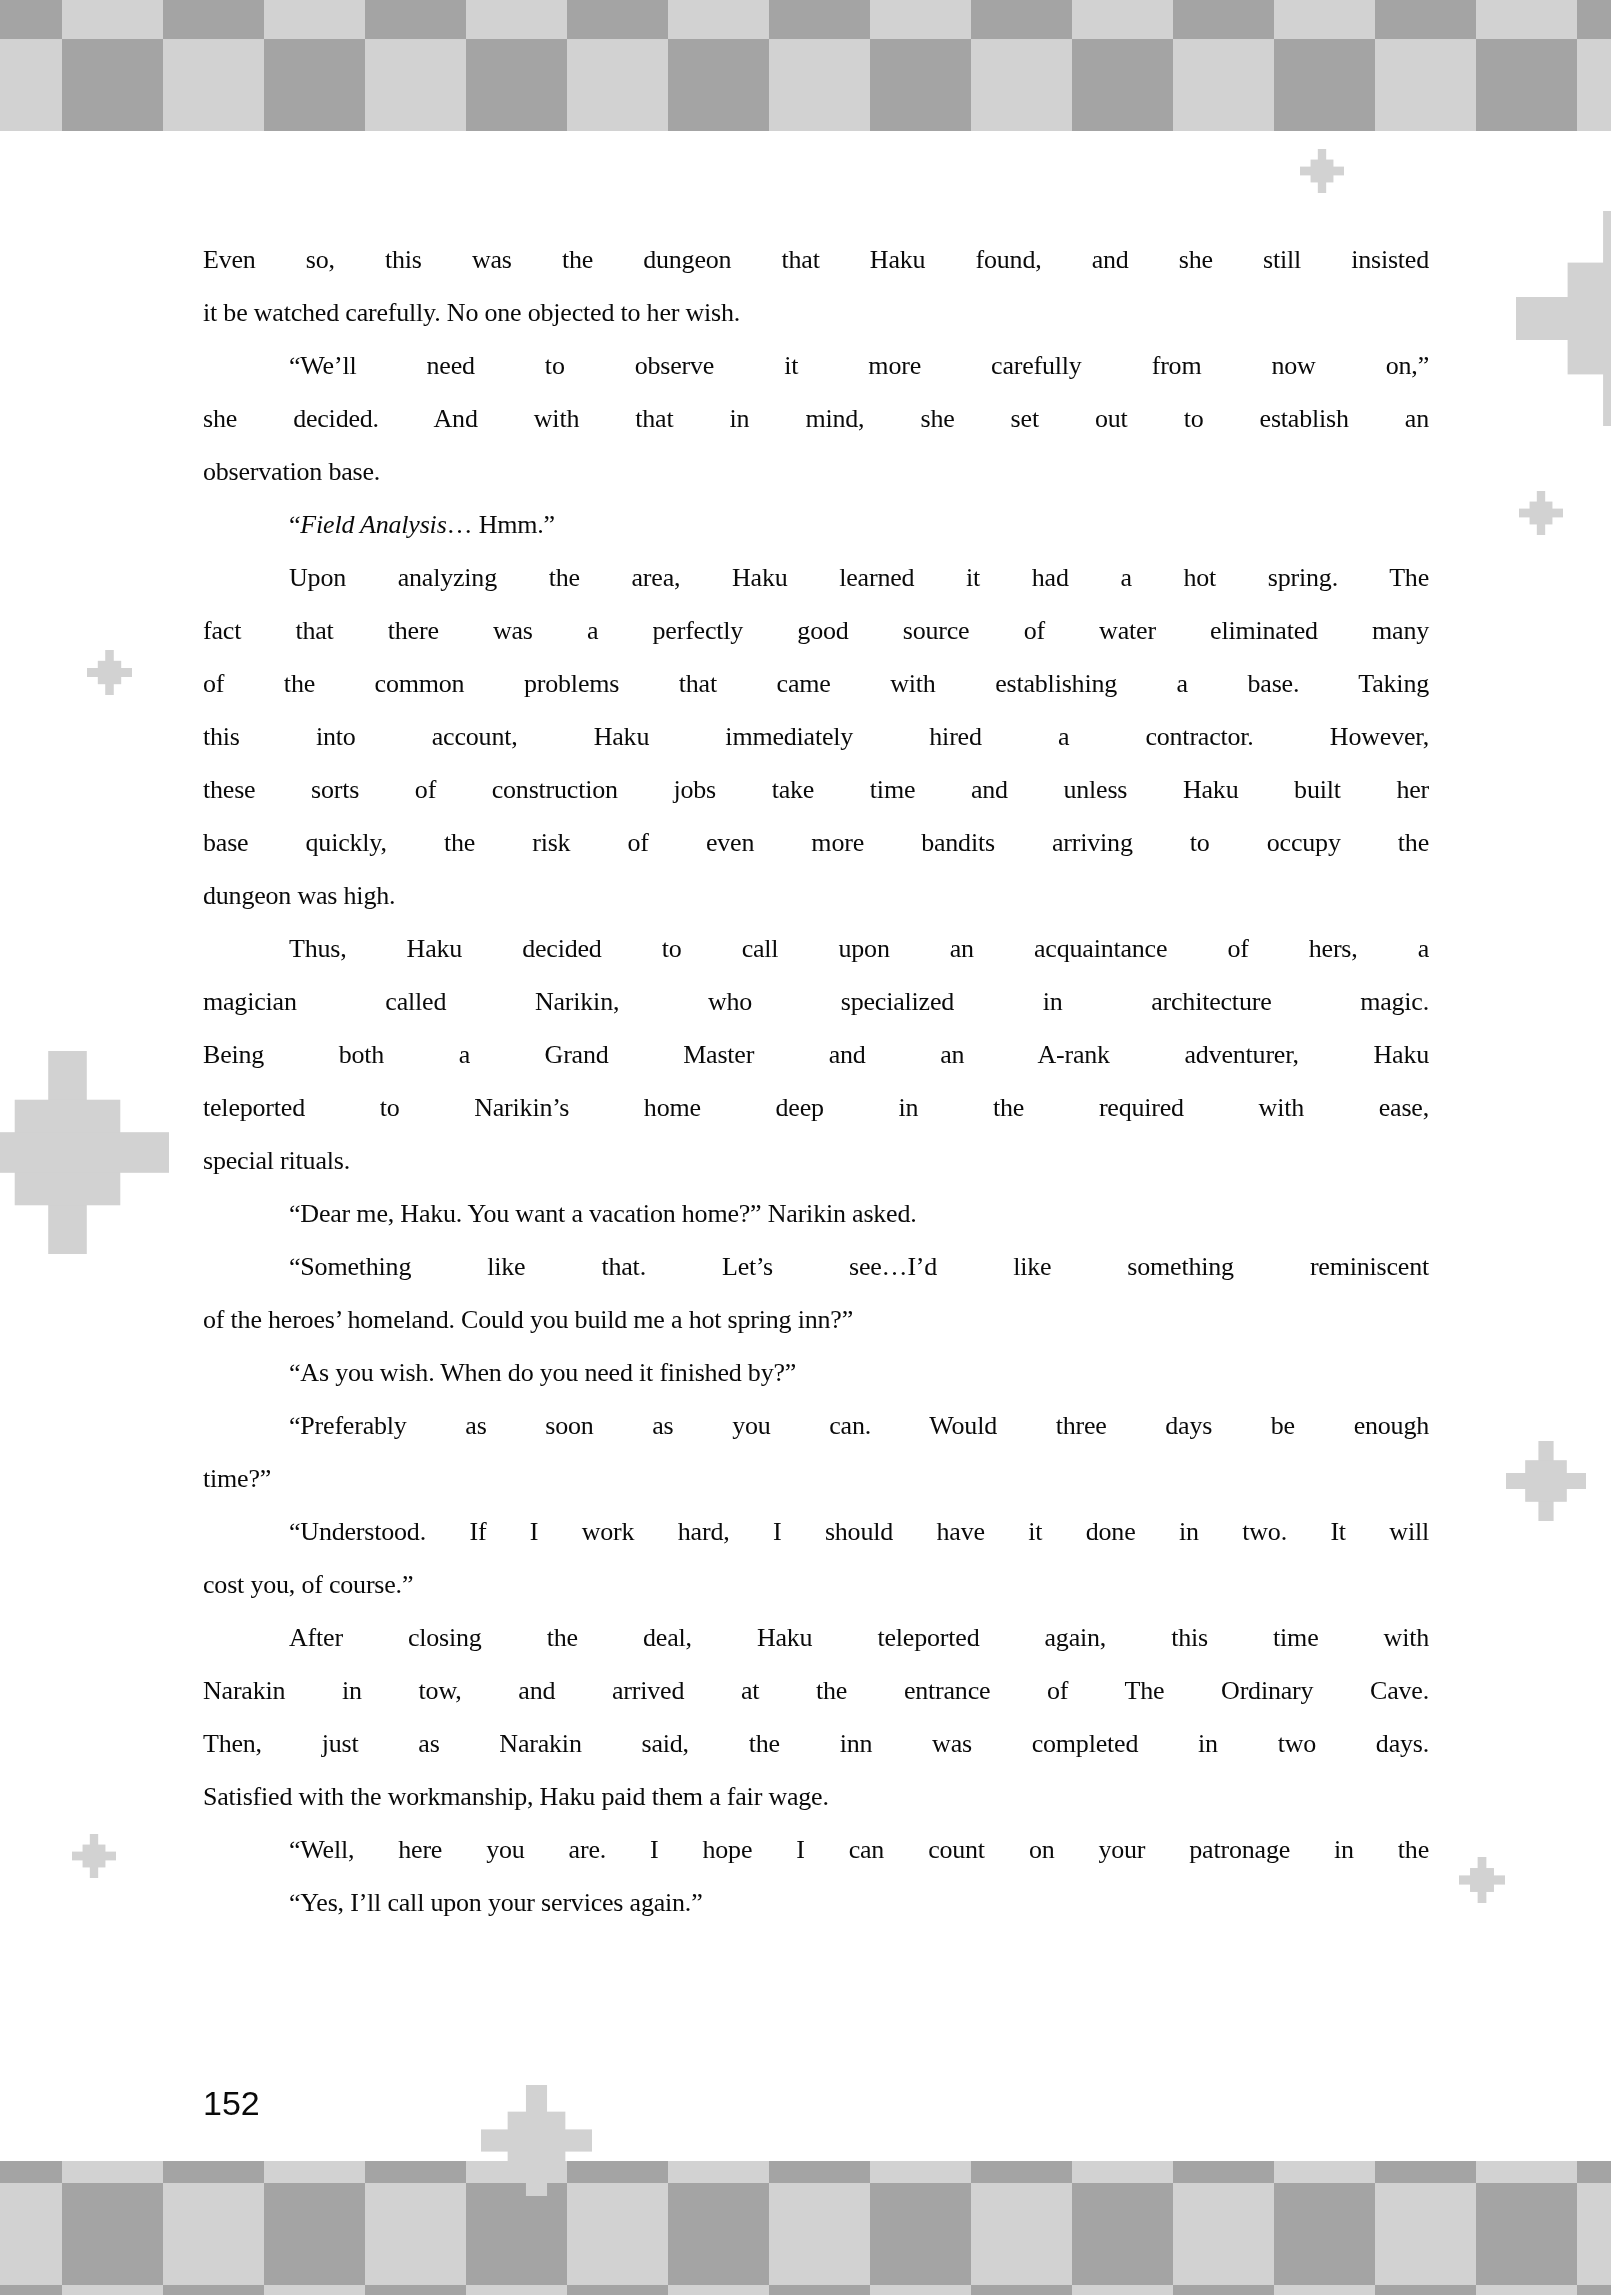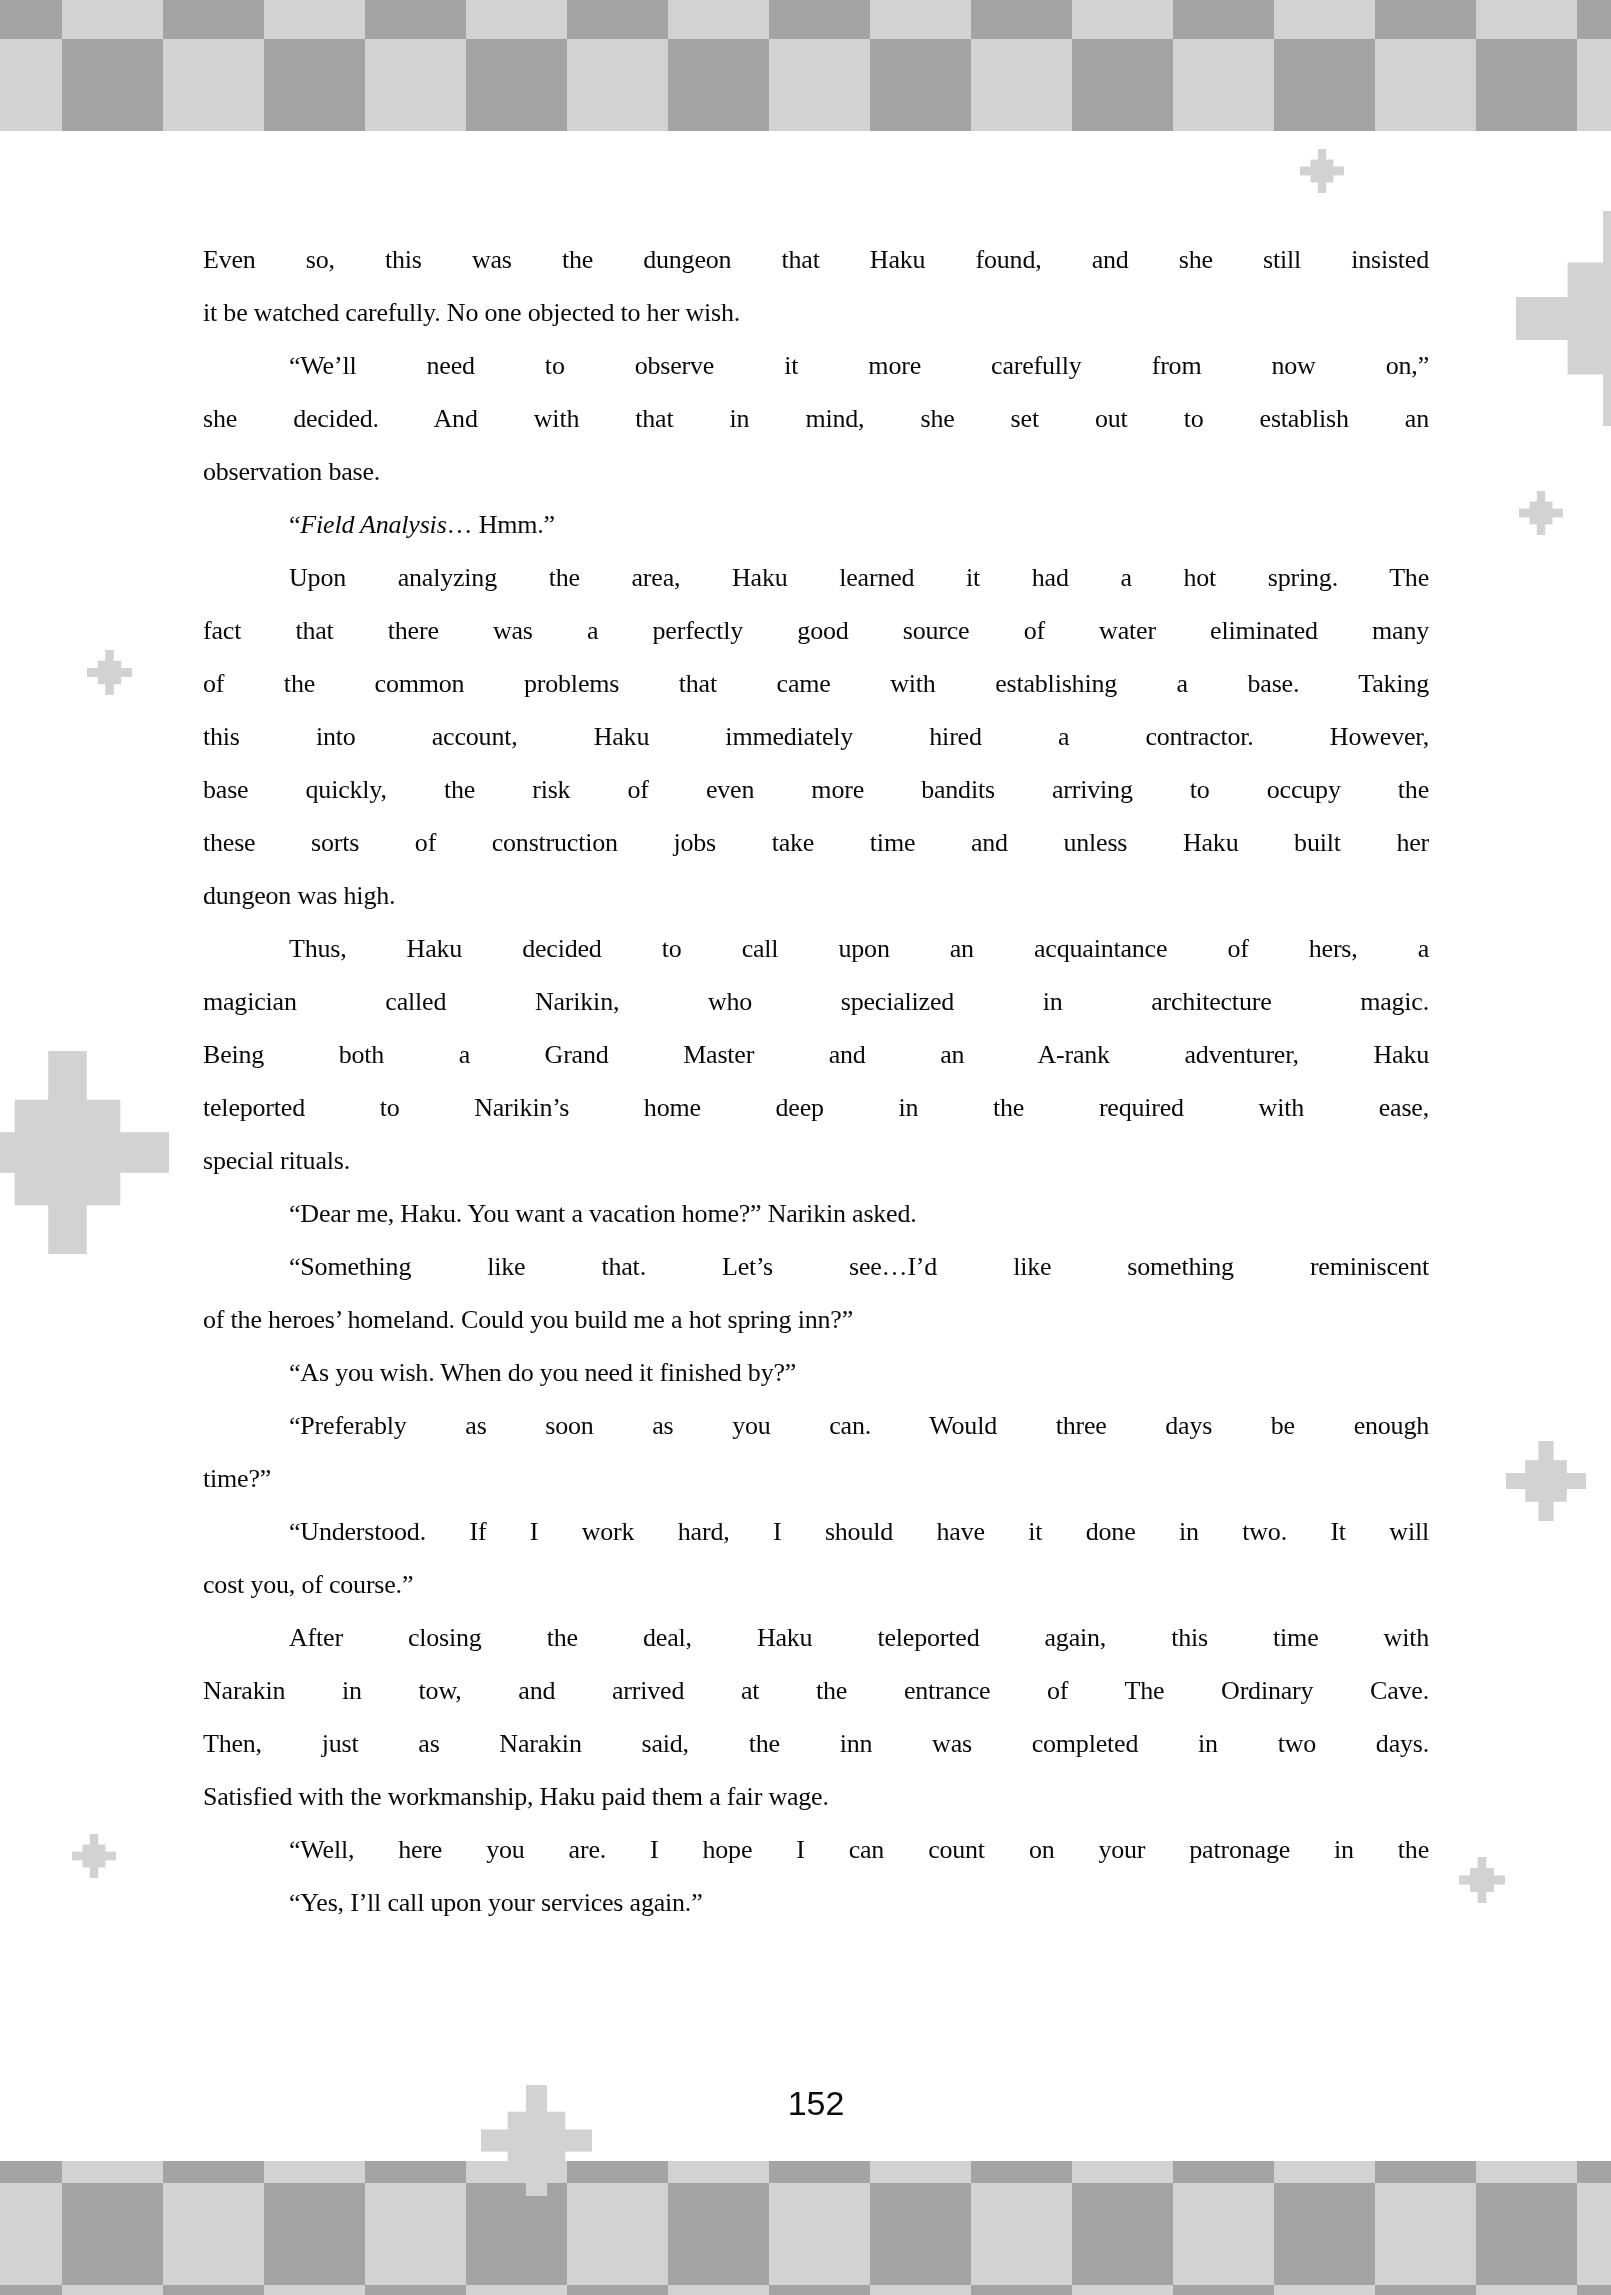--- a/index.html
+++ b/index.html
@@ -31,21 +31,21 @@
   .line.j{text-align:justify;text-align-last:justify;}
   .line.l{text-align:right;text-align-last:left;}
   .line.ind{padding-left:86px;}
   .line em{font-style:italic;}
   .pagenum-row{
     position:absolute;
     z-index:3;
     left:203px;
     top:2085px;
     width:1226px;
-    text-align:center;
+    text-align:left;
     font-family:"Liberation Sans", sans-serif;
     font-size:34px;
     line-height:37px;
     color:#0a0a0a;
   }
 </style>
 </head>
 <body>
 
 <div class="page">
@@ -214,22 +214,22 @@
         <div class="line l">observation base.</div>
       </div>
       <div>
         <div class="line l ind"><span>“</span><em>Field Analysis</em><span>… Hmm.”</span></div>
       </div>
       <div>
         <div class="line j ind">Upon analyzing the area, Haku learned it had a hot spring. The</div>
         <div class="line j">fact that there was a perfectly good source of water eliminated many</div>
         <div class="line j">of the common problems that came with establishing a base. Taking</div>
         <div class="line j">this into account, Haku immediately hired a contractor. However,</div>
+        <div class="line j">these sorts of construction jobs take time and unless Haku built her</div>
         <div class="line j">base quickly, the risk of even more bandits arriving to occupy the</div>
-        <div class="line j">these sorts of construction jobs take time and unless Haku built her</div>
         <div class="line l">dungeon was high.</div>
       </div>
       <div>
         <div class="line j ind">Thus, Haku decided to call upon an acquaintance of hers, a</div>
         <div class="line j">magician called Narikin, who specialized in architecture magic.</div>
         <div class="line j">Being both a Grand Master and an A-rank adventurer, Haku</div>
         <div class="line j">teleported to Narikin’s home deep in the required with ease,</div>
         <div class="line l">special rituals.</div>
       </div>
       <div>

